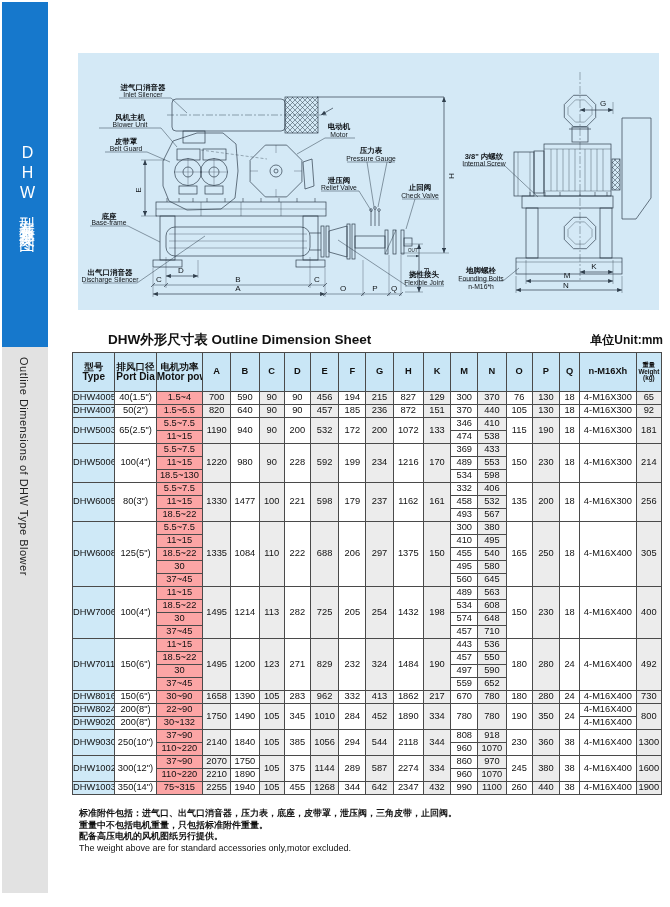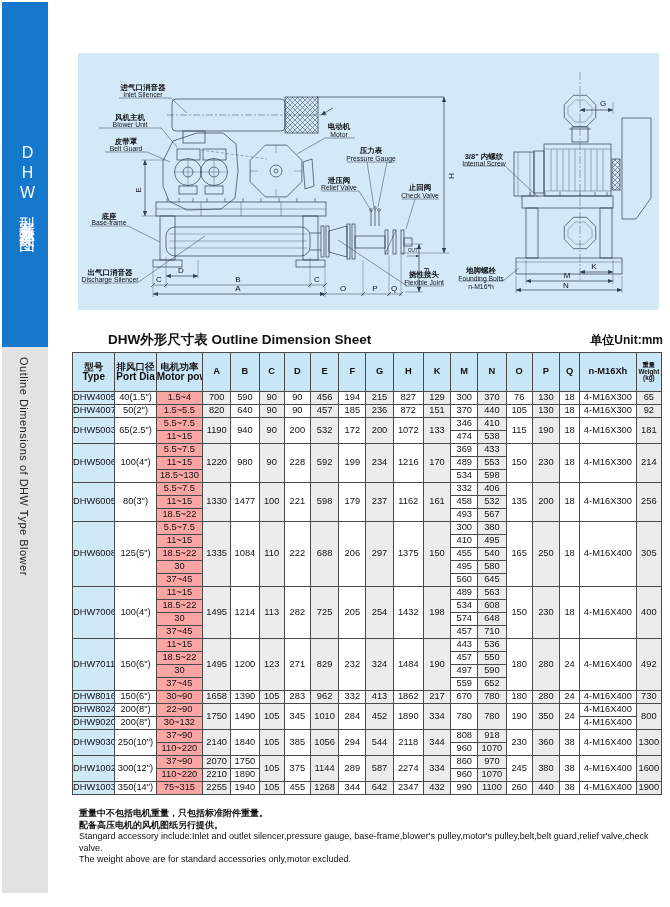--- a/index.html
+++ b/index.html
@@ -680,19 +680,19 @@
           <td>260</td>
           <td class="s">440</td>
           <td>38</td>
           <td class="cb">4-M16X400</td>
           <td class="s">1900</td>
         </tr>
       </tbody>
   </table>
 
   <div class="notes">
+    <div class="zh">标准附件包括：进气口、出气口消音器，压力表，底座，皮带罩，泄压阀，三角皮带，止回阀。</div>
     <div class="zh">重量中不包括电机重量，只包括标准附件重量。</div>
     <div class="zh">配备高压电机的风机图纸另行提供。</div>
-    <div>Stangard accessory include:Inlet and outlet silencer,pressure gauge, base-frame,blower's pulley,motor's pulley,belt,belt guard,relief valve,check valve.</div>
     <div>The weight above are for standard accessories only,motor excluded.</div>
   </div>
 
 </div>
 
 </body></html>

